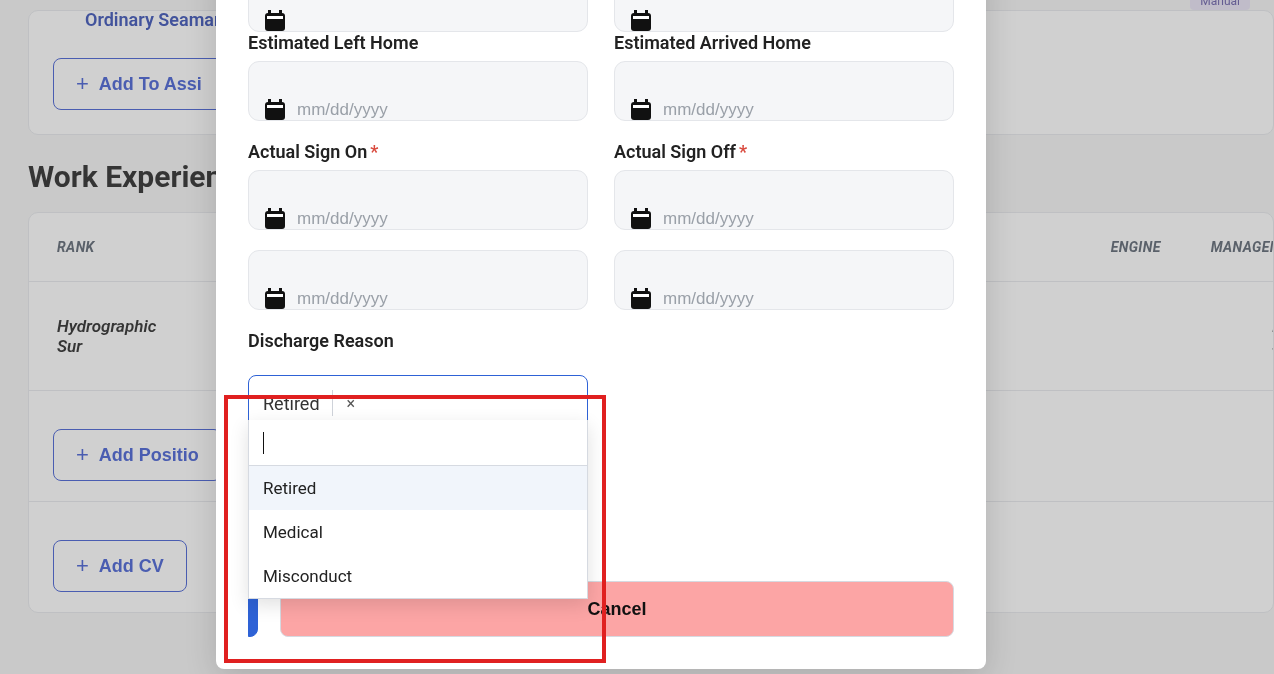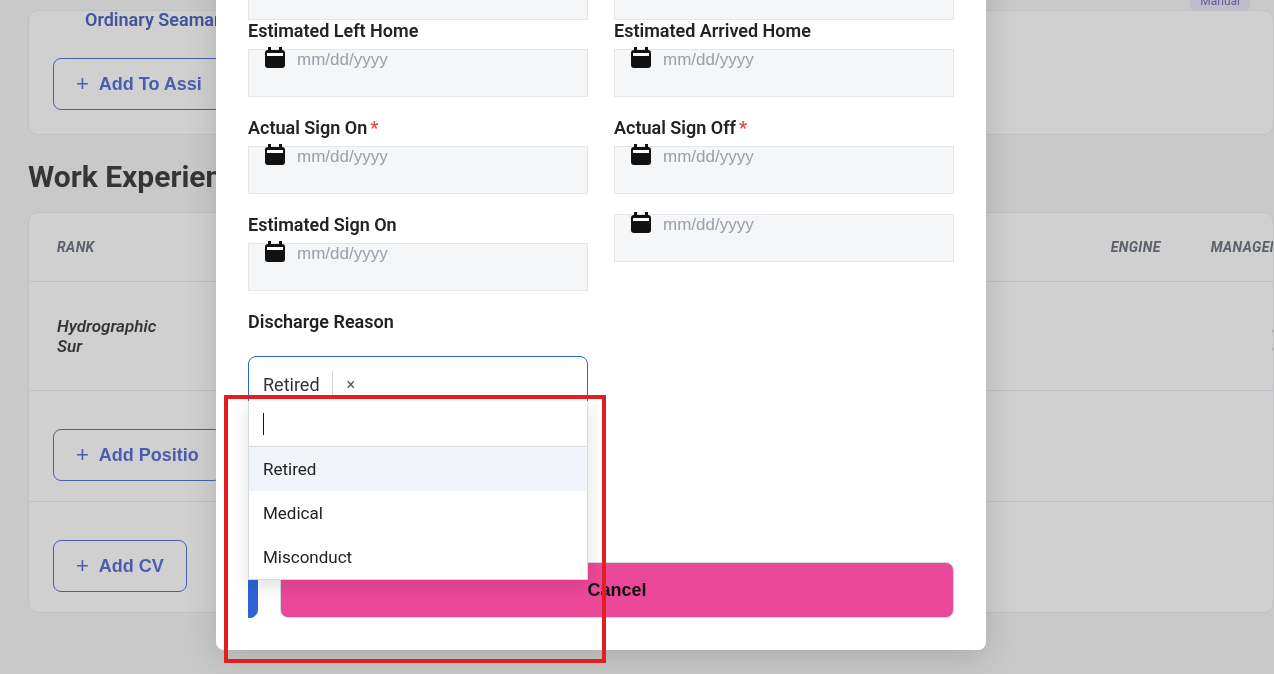--- a/index.html
+++ b/index.html
@@ -134,26 +134,26 @@
   .form-field { display: flex; flex-direction: column; gap: 8px; }
   .label {
     font-size: 18px;
     font-weight: 600;
     color: #222;
   }
   .req { color: #d94a3e; margin-left: 3px; }
 
   .input-wrap {
     display: flex;
-    align-items: flex-start;
+    align-items: flex-end;
     gap: 12px;
     background: #f5f6f8;
     border: 1px solid #e4e6ea;
-    border-radius: 0;
-    height: 48px;
+    border-radius: 11px;
+    height: 60px;
     padding: 0 16px;
   }
   .input-wrap input {
     border: none;
     background: transparent;
     outline: none;
     font-size: 17px;
     color: #444;
     flex: 1;
   }
@@ -258,21 +258,21 @@
     font-weight: 600;
     cursor: pointer;
   }
   .btn-primary-stub {
     flex: 0 0 10px;
     background: #2e62d6;
     border: 1px solid #2e62d6;
     border-radius: 0 8px 8px 0;
   }
   .btn-secondary {
-    background: #ec4899;
+    background: #fca5a5;
     border: 1px solid #d6dae1;
     color: #111;
   }
 </style>
 </head>
 <body>
 
 <div class="bg-page">
 
   <div class="bg-card" style="padding-top:0;">
@@ -361,21 +361,20 @@
       <span class="label">
         <span>Actual Sign Off</span><span class="req">*</span>
       </span>
       <div class="input-wrap">
         <span class="cal-icon"></span>
         <input placeholder="mm/dd/yyyy" style="">
       </div>
     </div>
 
     <div class="form-field">
-      <span class="label">Estimated Sign On</span>
       <div class="input-wrap">
         <span class="cal-icon"></span>
         <input placeholder="mm/dd/yyyy" style="">
       </div>
     </div>
 
     <div class="form-field">
       <div class="input-wrap">
         <span class="cal-icon"></span>
         <input placeholder="mm/dd/yyyy" style="">

